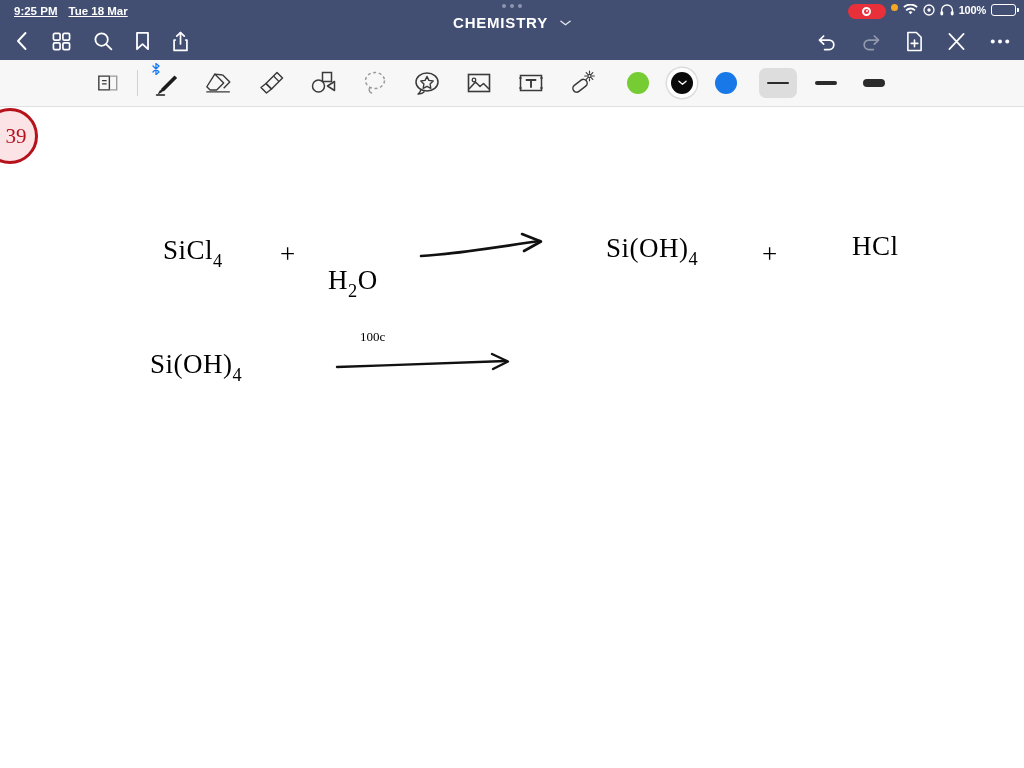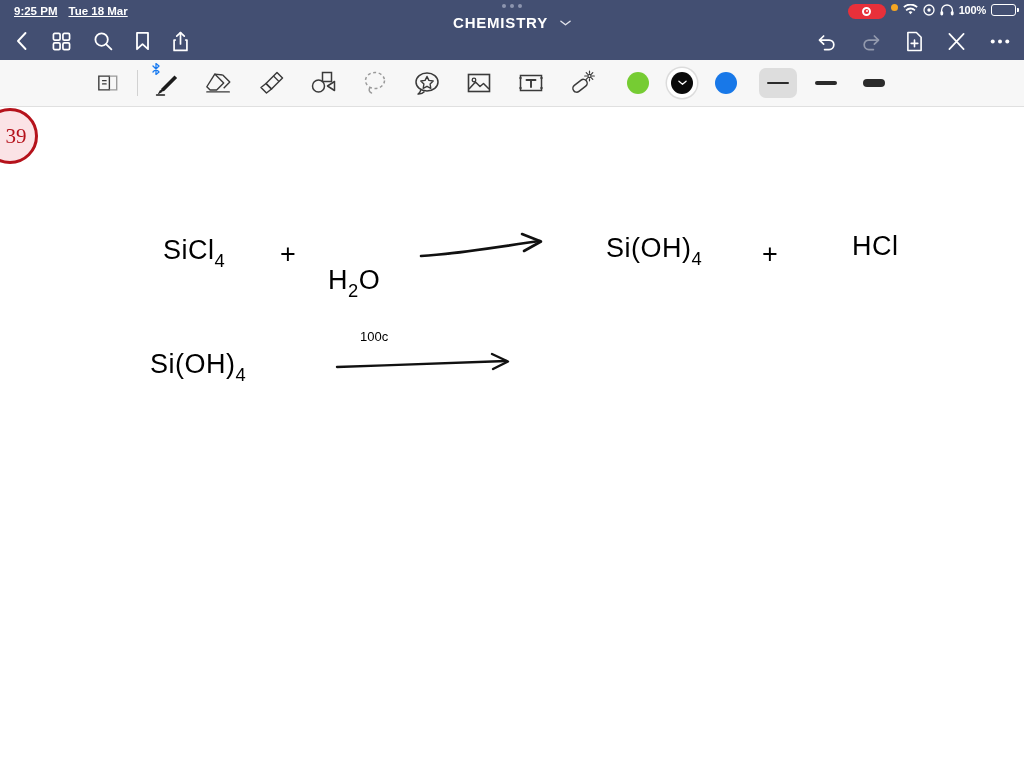--- a/index.html
+++ b/index.html
@@ -134,21 +134,21 @@
     background: #FBE3E6;
     border: 3px solid #B5121B;
     display: flex; align-items: center; justify-content: center;
     color: #B5121B; font-size: 21px;
     font-family: "Liberation Serif", serif;
   }
   .page-badge span { margin-left: 12px; }
 
   .ink {
     position: absolute;
-    font-family: Liberation Sans, sans-serif;
+    font-family: Liberation Serif, serif;
     color: #000000;
     white-space: nowrap;
   }
   .ink-lg { font-size: 27px; letter-spacing: 0.5px; }
   .ink-small { font-size: 13px; }
   sub { font-size: 0.68em; vertical-align: -0.42em; }
 </style>
 </head>
 <body>
 

